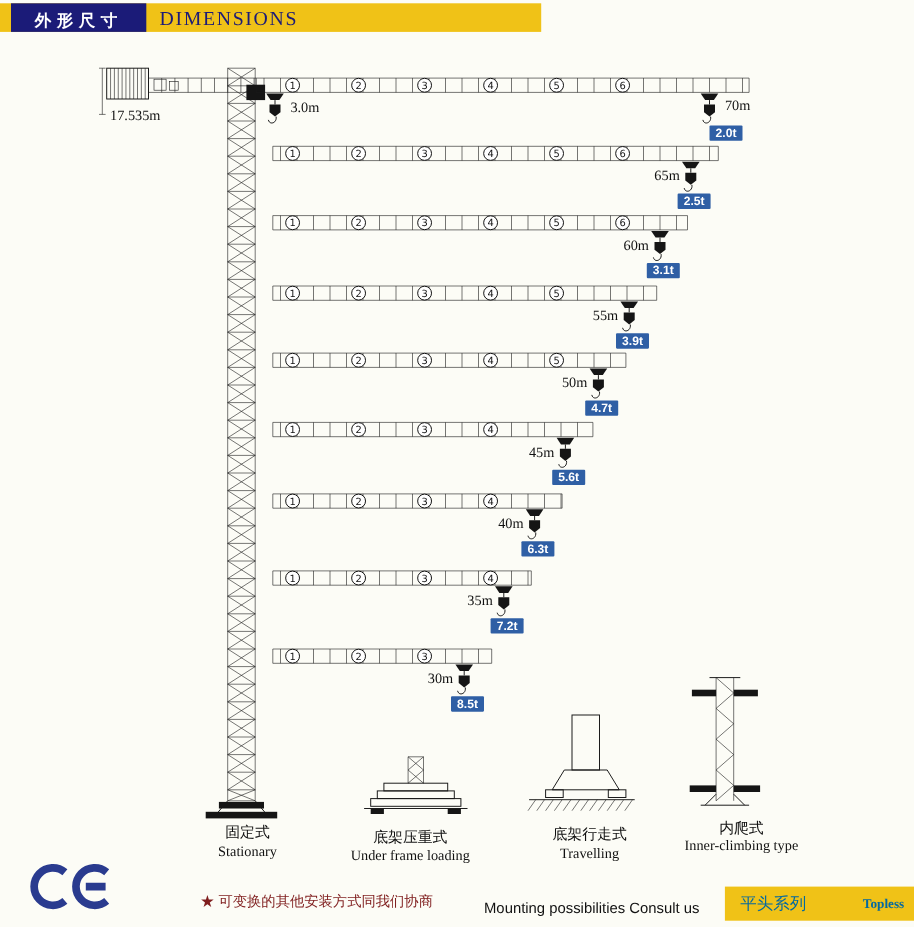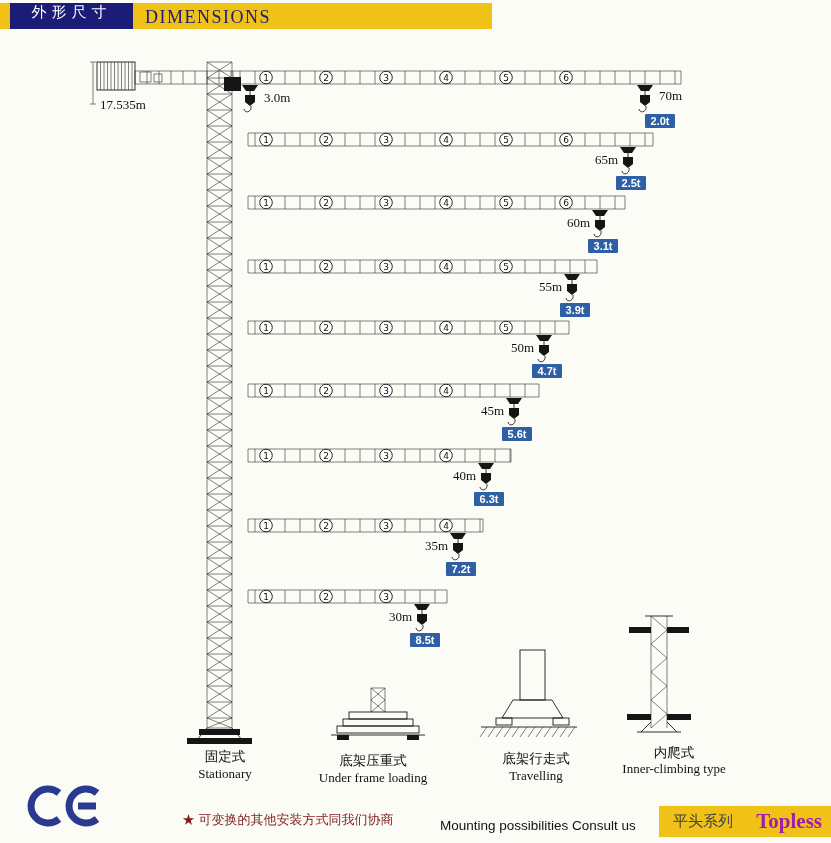--- a/index.html
+++ b/index.html
@@ -3,22 +3,22 @@
 <meta charset="utf-8">
 <style>
   *{margin:0;padding:0;box-sizing:border-box}
   html,body{width:831px;height:843px}
   body{font-family:"Liberation Sans",sans-serif;background:#fff}
   .page{position:relative;width:831px;height:843px;background:#FCFCF6;overflow:hidden}
 
   
   .header-bar{position:absolute;top:3px;left:0;width:492px;height:26px;background:var(--accent_yellow)}
   .header-box{position:absolute;top:3px;left:10px;width:123px;height:26px;background:var(--accent_navy);
-    color:#fff;display:flex;align-items:flex-start;justify-content:center;
-    font-size:15px;font-weight:normal;letter-spacing:5px}
+    color:#fff;display:flex;align-items:flex-end;justify-content:center;
+    font-size:15px;font-weight:bold;letter-spacing:5px}
   .header-en{position:absolute;left:145px;top:4px;height:26px;display:flex;align-items:center;
     color:var(--accent_navy);font-family:"Liberation Serif",serif;font-size:18px;font-weight:normal;letter-spacing:1.5px}
 
   
   svg.diagram{position:absolute;left:0;top:0;width:831px;height:843px}
   .ln{stroke:#1a1a1a;stroke-width:.9;fill:none}
   .thin{stroke-width:.55}
   .fillk{fill:#151515;stroke:none}
   text{fill:#111}
   .serif{font-family:"Liberation Serif",serif}
@@ -27,22 +27,22 @@
   .badgetxt{font-size:11px;font-weight:bold;fill:#fff;text-anchor:middle;font-family:"Liberation Sans",sans-serif}
   .cn-label{font-size:13.5px;text-anchor:middle;font-family:"Liberation Sans",sans-serif}
   .en-label{font-size:13px;text-anchor:middle;font-family:"Liberation Serif",serif}
   .ce{stroke:var(--ce_blue);stroke-width:7;fill:none}
 
   
   .note-cn{position:absolute;top:811px;left:182px;font-size:13px;color:#7f1d1d}
   .note-en{position:absolute;top:818px;left:440px;font-size:13.5px;color:#111;font-family:Liberation Sans, sans-serif}
   .series-bar{position:absolute;left:659px;top:806px;width:172px;height:31px;background:var(--accent_yellow);
     display:flex;align-items:center;justify-content:space-between;padding:0 9px 0 14px}
-  .series-cn{font-size:15px;color:#404040}
-  .series-en{font-size:21px;font-weight:bold;color:#a21caf;font-family:"Liberation Serif",serif}
+  .series-cn{font-size:15px;color:#0369a1}
+  .series-en{font-size:12px;font-weight:bold;color:#0369a1;font-family:"Liberation Serif",serif}
 </style>
 </head>
 <body>
 
 <div class="page">
 
   <div class="header-bar"></div>
   <div class="header-box">
     <span>外形尺寸</span>
   </div>

